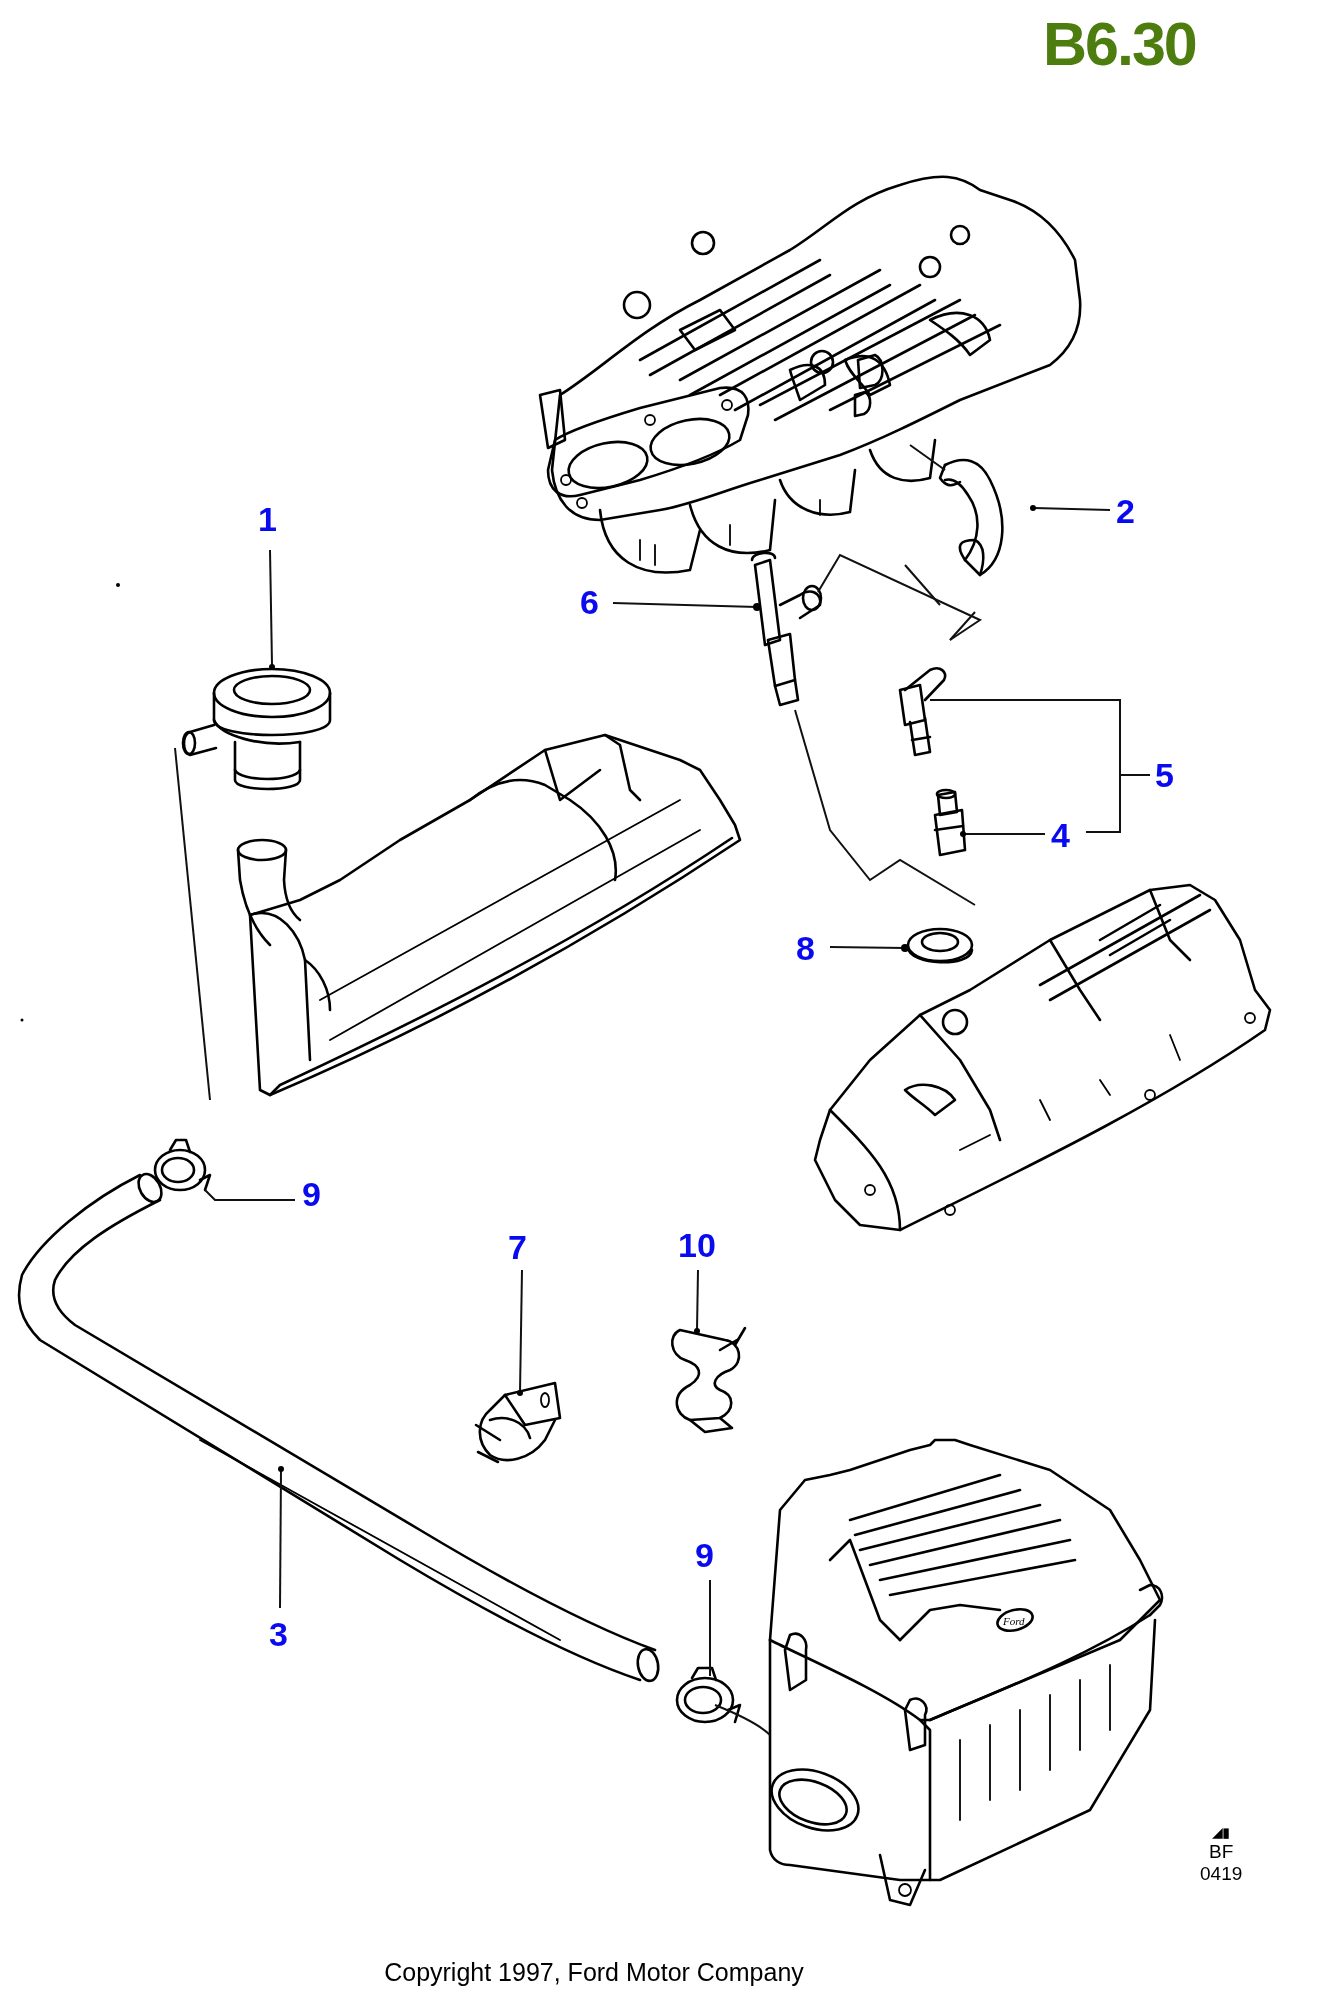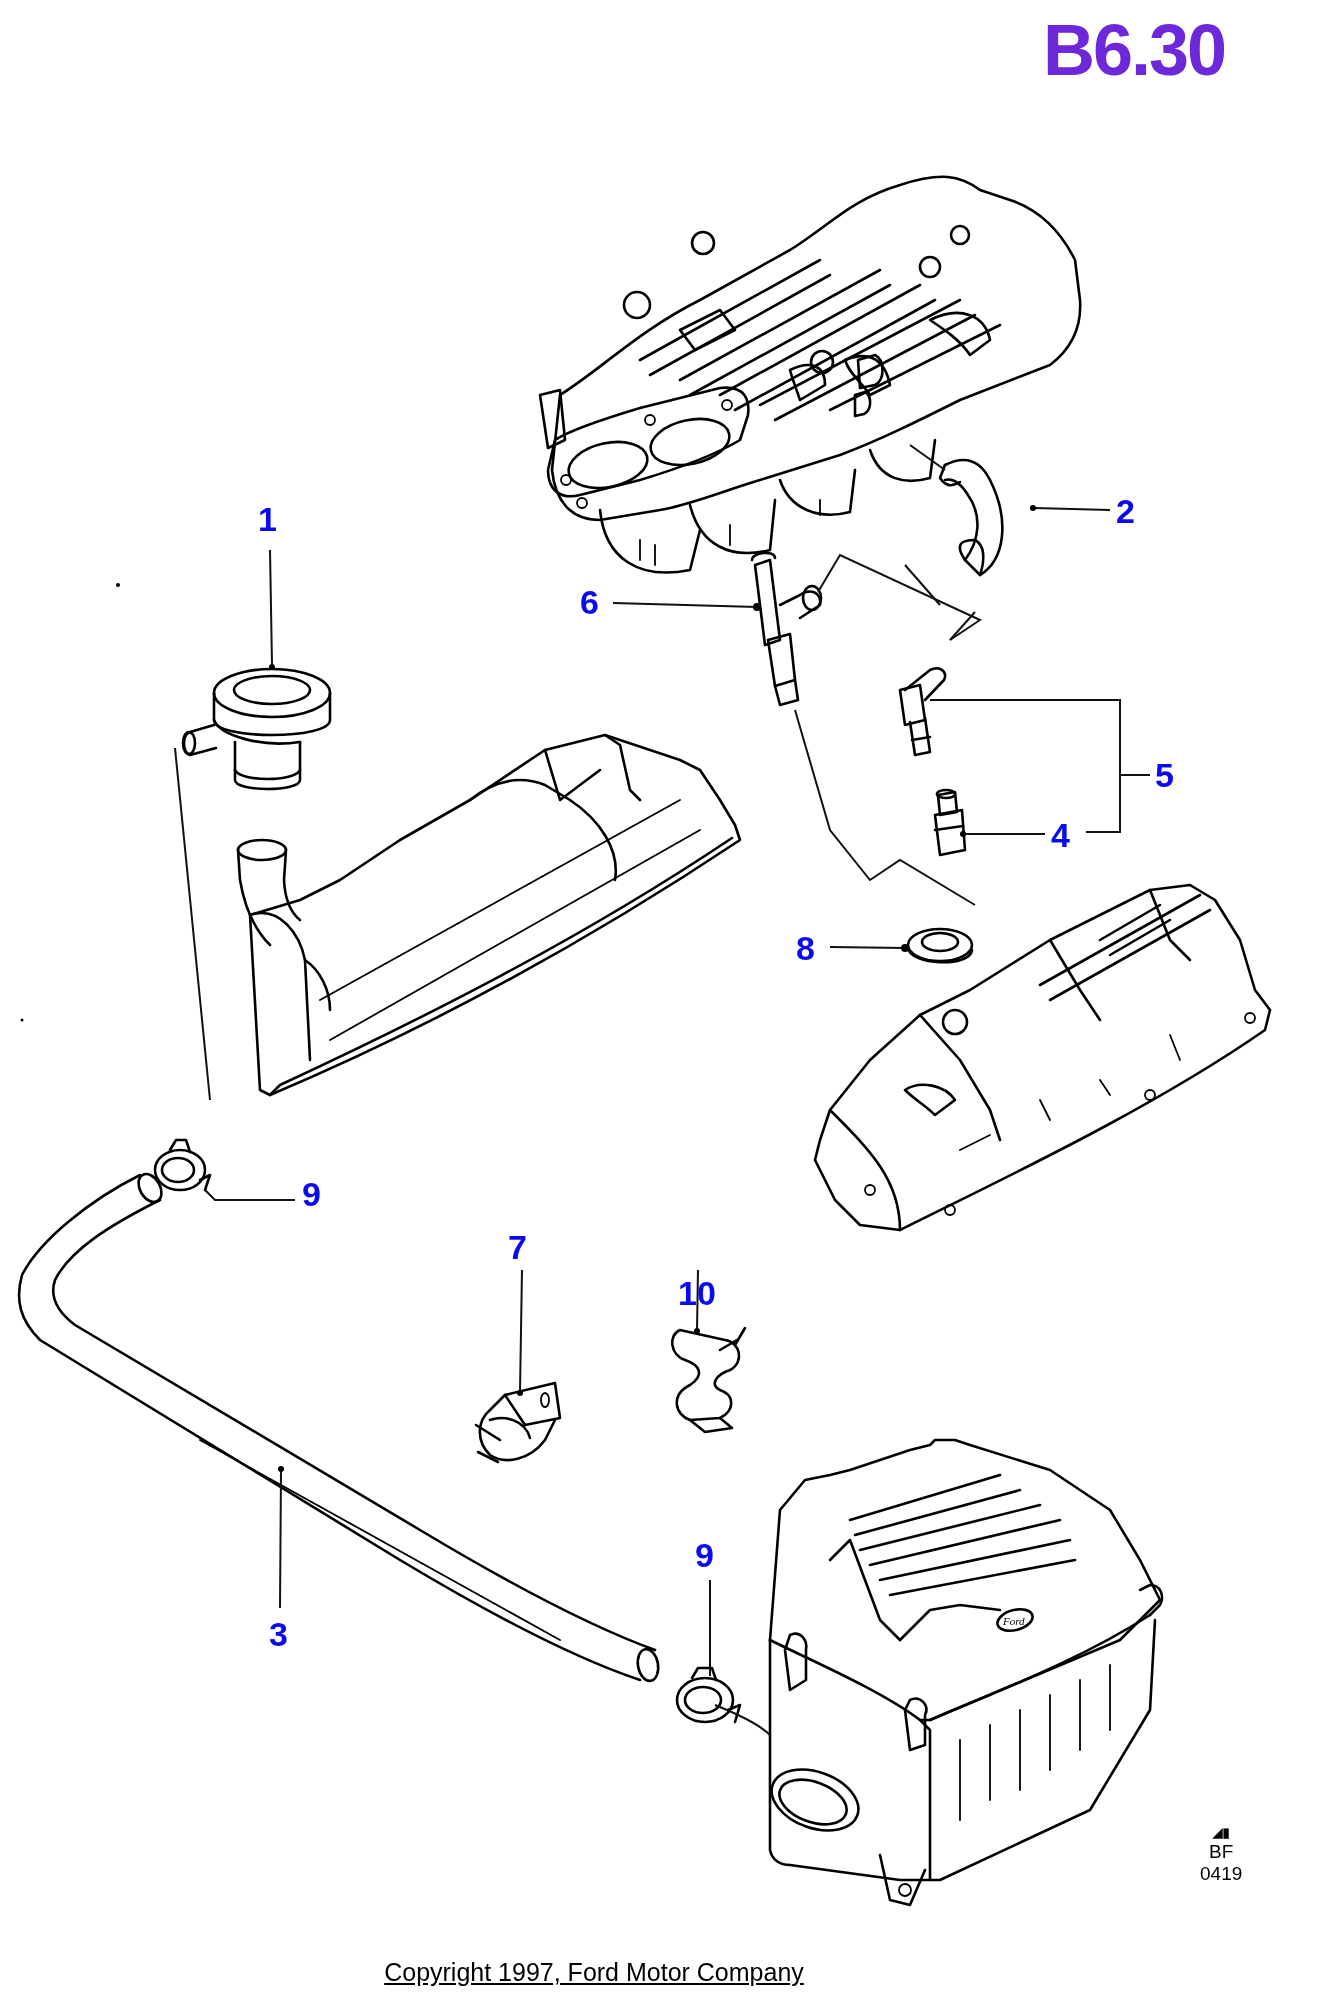--- a/index.html
+++ b/index.html
@@ -3,24 +3,24 @@
 <meta charset="utf-8">
 <style>
   html, body { margin:0; padding:0; background:#ffffff; }
   body { width:1343px; height:2000px; position:relative; overflow:hidden; font-family:"Liberation Sans", sans-serif; }
   #art { position:absolute; left:0; top:0; width:1343px; height:2000px; }
   .ln { fill:none; stroke:#000; stroke-width:2.6; stroke-linejoin:round; stroke-linecap:round; }
   .thin { fill:none; stroke:#000; stroke-width:1.8; stroke-linecap:round; }
   .lead { fill:none; stroke:#111; stroke-width:2; }
   .dot { fill:#000; }
   .callout { position:absolute; color:#0a0af0; font-weight:bold; font-size:34px; line-height:1; font-family:"Liberation Sans", sans-serif; }
-  #page-title { position:absolute; left:1043px; top:14px; font-size:72px; font-weight:bold; letter-spacing:-2px; color:#6d28d9; line-height:1; font-family:"Liberation Sans", sans-serif; }
+  #page-title { position:absolute; left:1043px; top:14px; font-size:61px; font-weight:bold; letter-spacing:-2px; color:#4d7c0f; line-height:1; font-family:"Liberation Sans", sans-serif; }
   #ref-code { position:absolute; left:1200px; top:1826px; font-size:19px; color:#000; line-height:1.15; text-align:center; font-family:"Liberation Sans", sans-serif; }
   #ref-mark { font-size:13px; font-weight:bold; display:block; }
-  #copyright { position:absolute; left:0; width:1188px; top:1958px; text-align:center; font-size:25px; color:#000; font-family:"Liberation Sans", sans-serif;text-decoration:underline; }
+  #copyright { position:absolute; left:0; width:1188px; top:1958px; text-align:center; font-size:25px; color:#000; font-family:"Liberation Sans", sans-serif; }
 </style>
 </head>
 <body>
 
 <svg id="art" viewBox="0 0 1343 2000" xmlns="http://www.w3.org/2000/svg">
 
   <g>
     <path class="ln" d="M560 395 C600 370 640 330 700 300 L790 250 C830 225 850 200 900 185 C940 172 960 175 980 190 L1010 200 C1040 210 1060 230 1075 260 L1080 300 C1082 330 1070 350 1050 365 L960 400 C920 420 880 440 840 455 L760 480 C720 492 690 505 660 510 L600 520 C570 520 555 500 552 470 Z"></path>
 
     <path class="ln" d="M640 360 L820 260 M650 375 L830 275"></path>
@@ -241,21 +241,21 @@
 <div class="callout" style="left: 258px; top: 502px; color: rgb(10, 10, 240);">1</div>
 <div class="callout" style="left: 1116px; top: 494px; color: rgb(10, 10, 240);">2</div>
 <div class="callout" style="left: 269px; top: 1617px; color: rgb(10, 10, 240);">3</div>
 <div class="callout" style="left: 1051px; top: 818px; color: rgb(10, 10, 240);">4</div>
 <div class="callout" style="left: 1155px; top: 758px; color: rgb(10, 10, 240);">5</div>
 <div class="callout" style="left: 580px; top: 585px; color: rgb(10, 10, 240);">6</div>
 <div class="callout" style="left: 508px; top: 1230px; color: rgb(10, 10, 240);">7</div>
 <div class="callout" style="left: 796px; top: 931px; color: rgb(10, 10, 240);">8</div>
 <div class="callout" style="left: 302px; top: 1177px; color: rgb(10, 10, 240);">9</div>
 <div class="callout" style="left: 695px; top: 1538px; color: rgb(10, 10, 240);">9</div>
-<div class="callout" style="left: 678px; top: 1228px; color: rgb(10, 10, 240); margin-top: 48px;">10</div>
+<div class="callout" style="left: 678px; top: 1228px; color: rgb(10, 10, 240);">10</div>
 
 <div id="ref-code">
   <span id="ref-mark">◢▮</span>
   <span style="display:block">BF</span>
   <span style="display:block">0419</span>
 </div>
 
 <div id="copyright">Copyright 1997, Ford Motor Company</div>
 
 </body></html>

